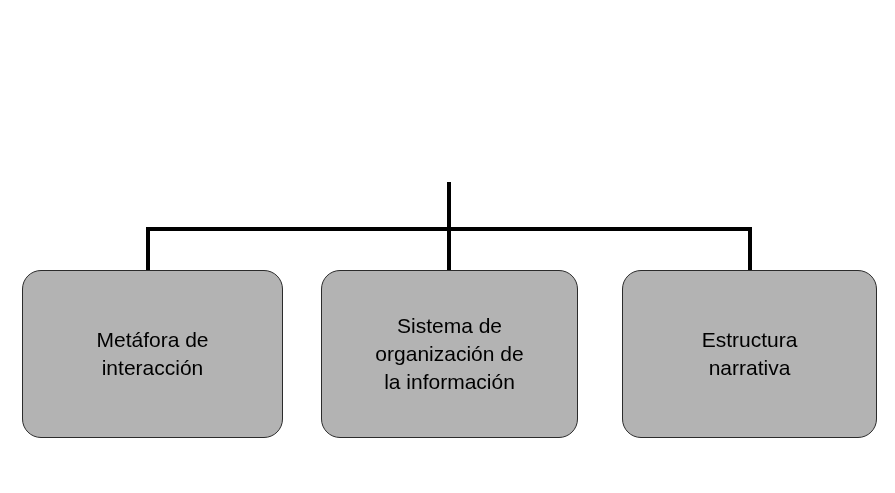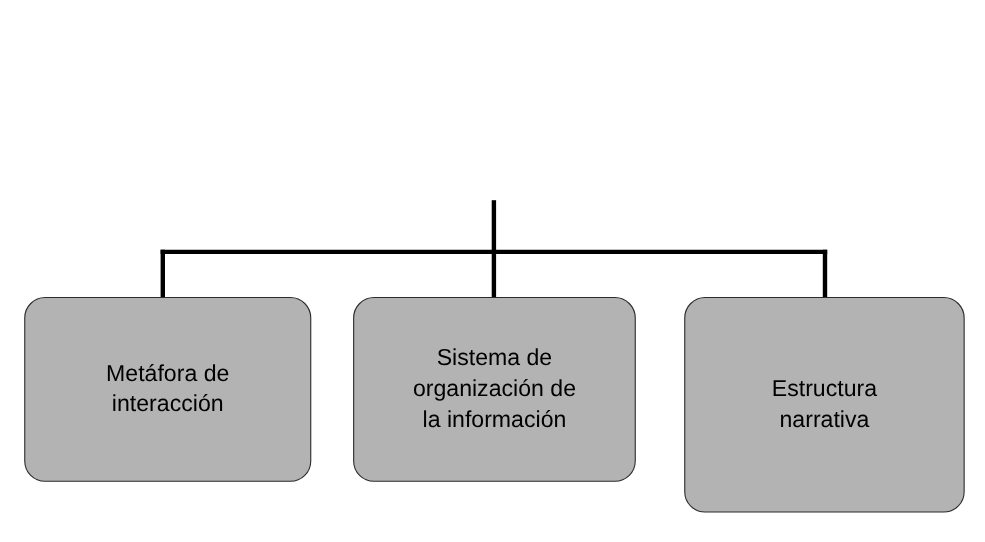--- a/index.html
+++ b/index.html
@@ -62,21 +62,21 @@
   #node-child-1 {
     left: 321px;
     top: 270px;
     width: 257px;
     height: 168px;
   }
   #node-child-2 {
     left: 622px;
     top: 270px;
     width: 255px;
-    height: 196px;
+    height: 168px;
   }
 </style>
 </head>
 <body>
 
 <div id="canvas">
 
   <svg id="connectors" viewBox="0 0 895 493" xmlns="http://www.w3.org/2000/svg">
     <g stroke="#000000" stroke-width="4" stroke-linecap="butt" fill="none">
       <line x1="449" y1="182" x2="449" y2="270"></line>

